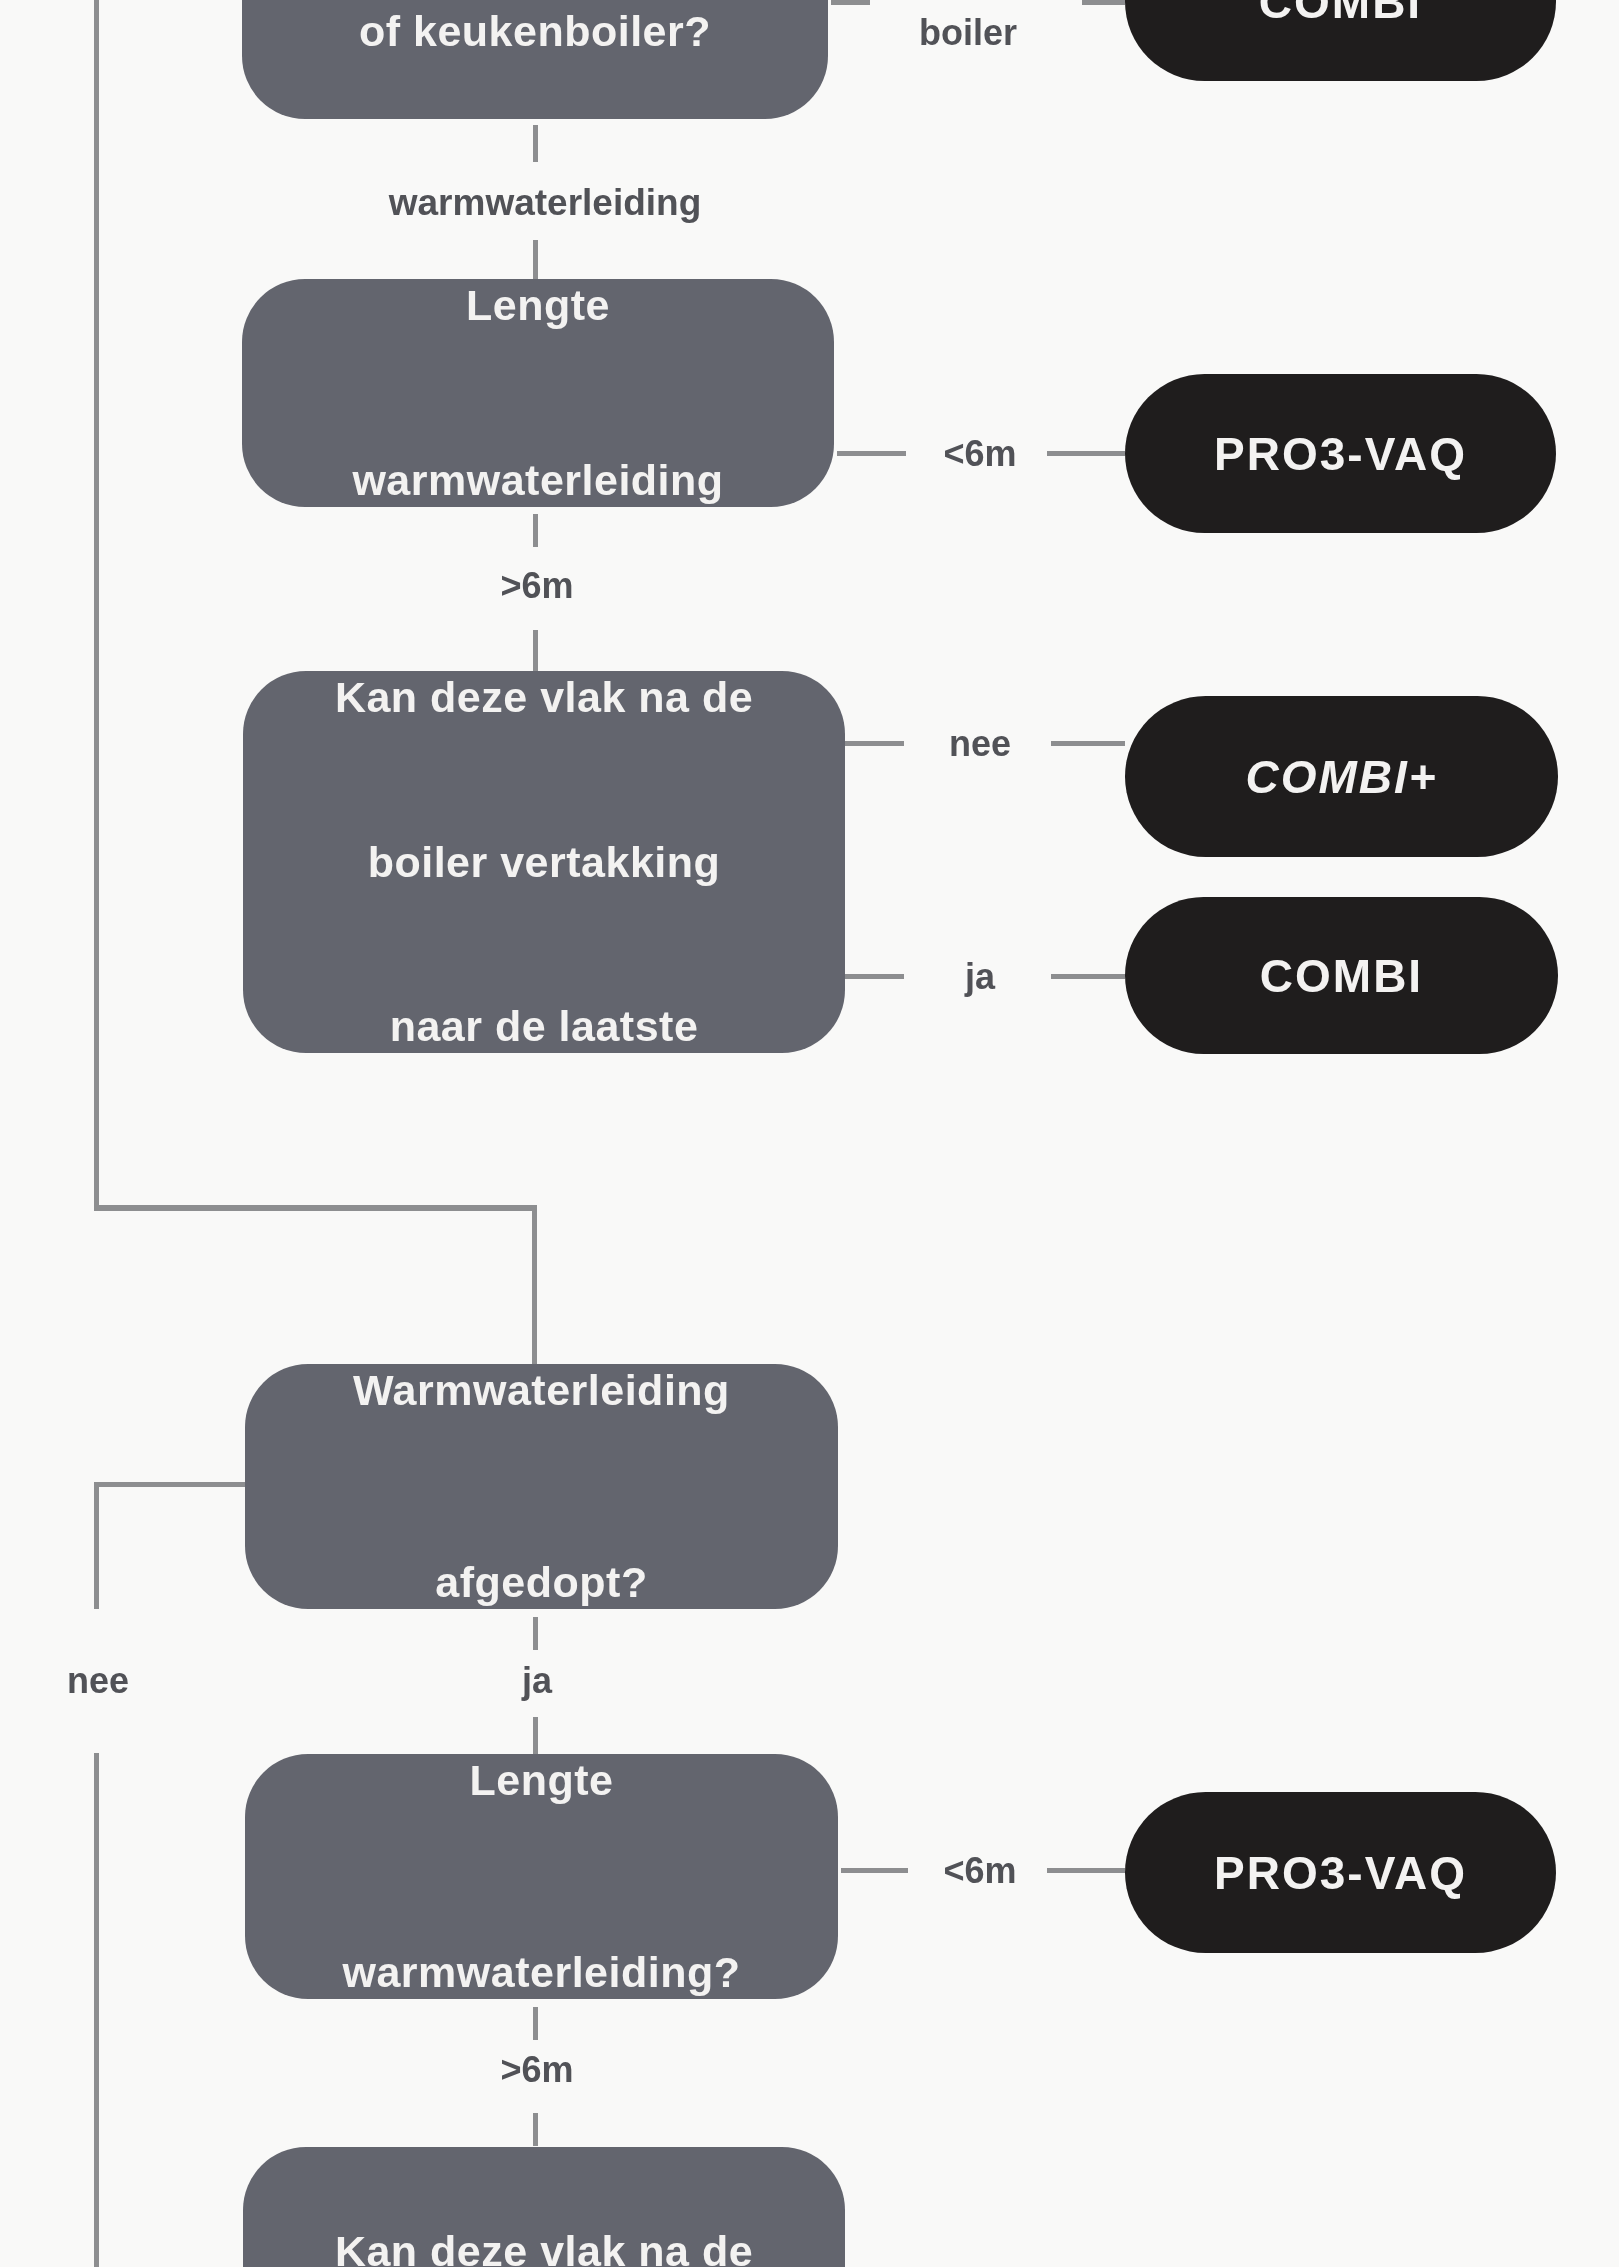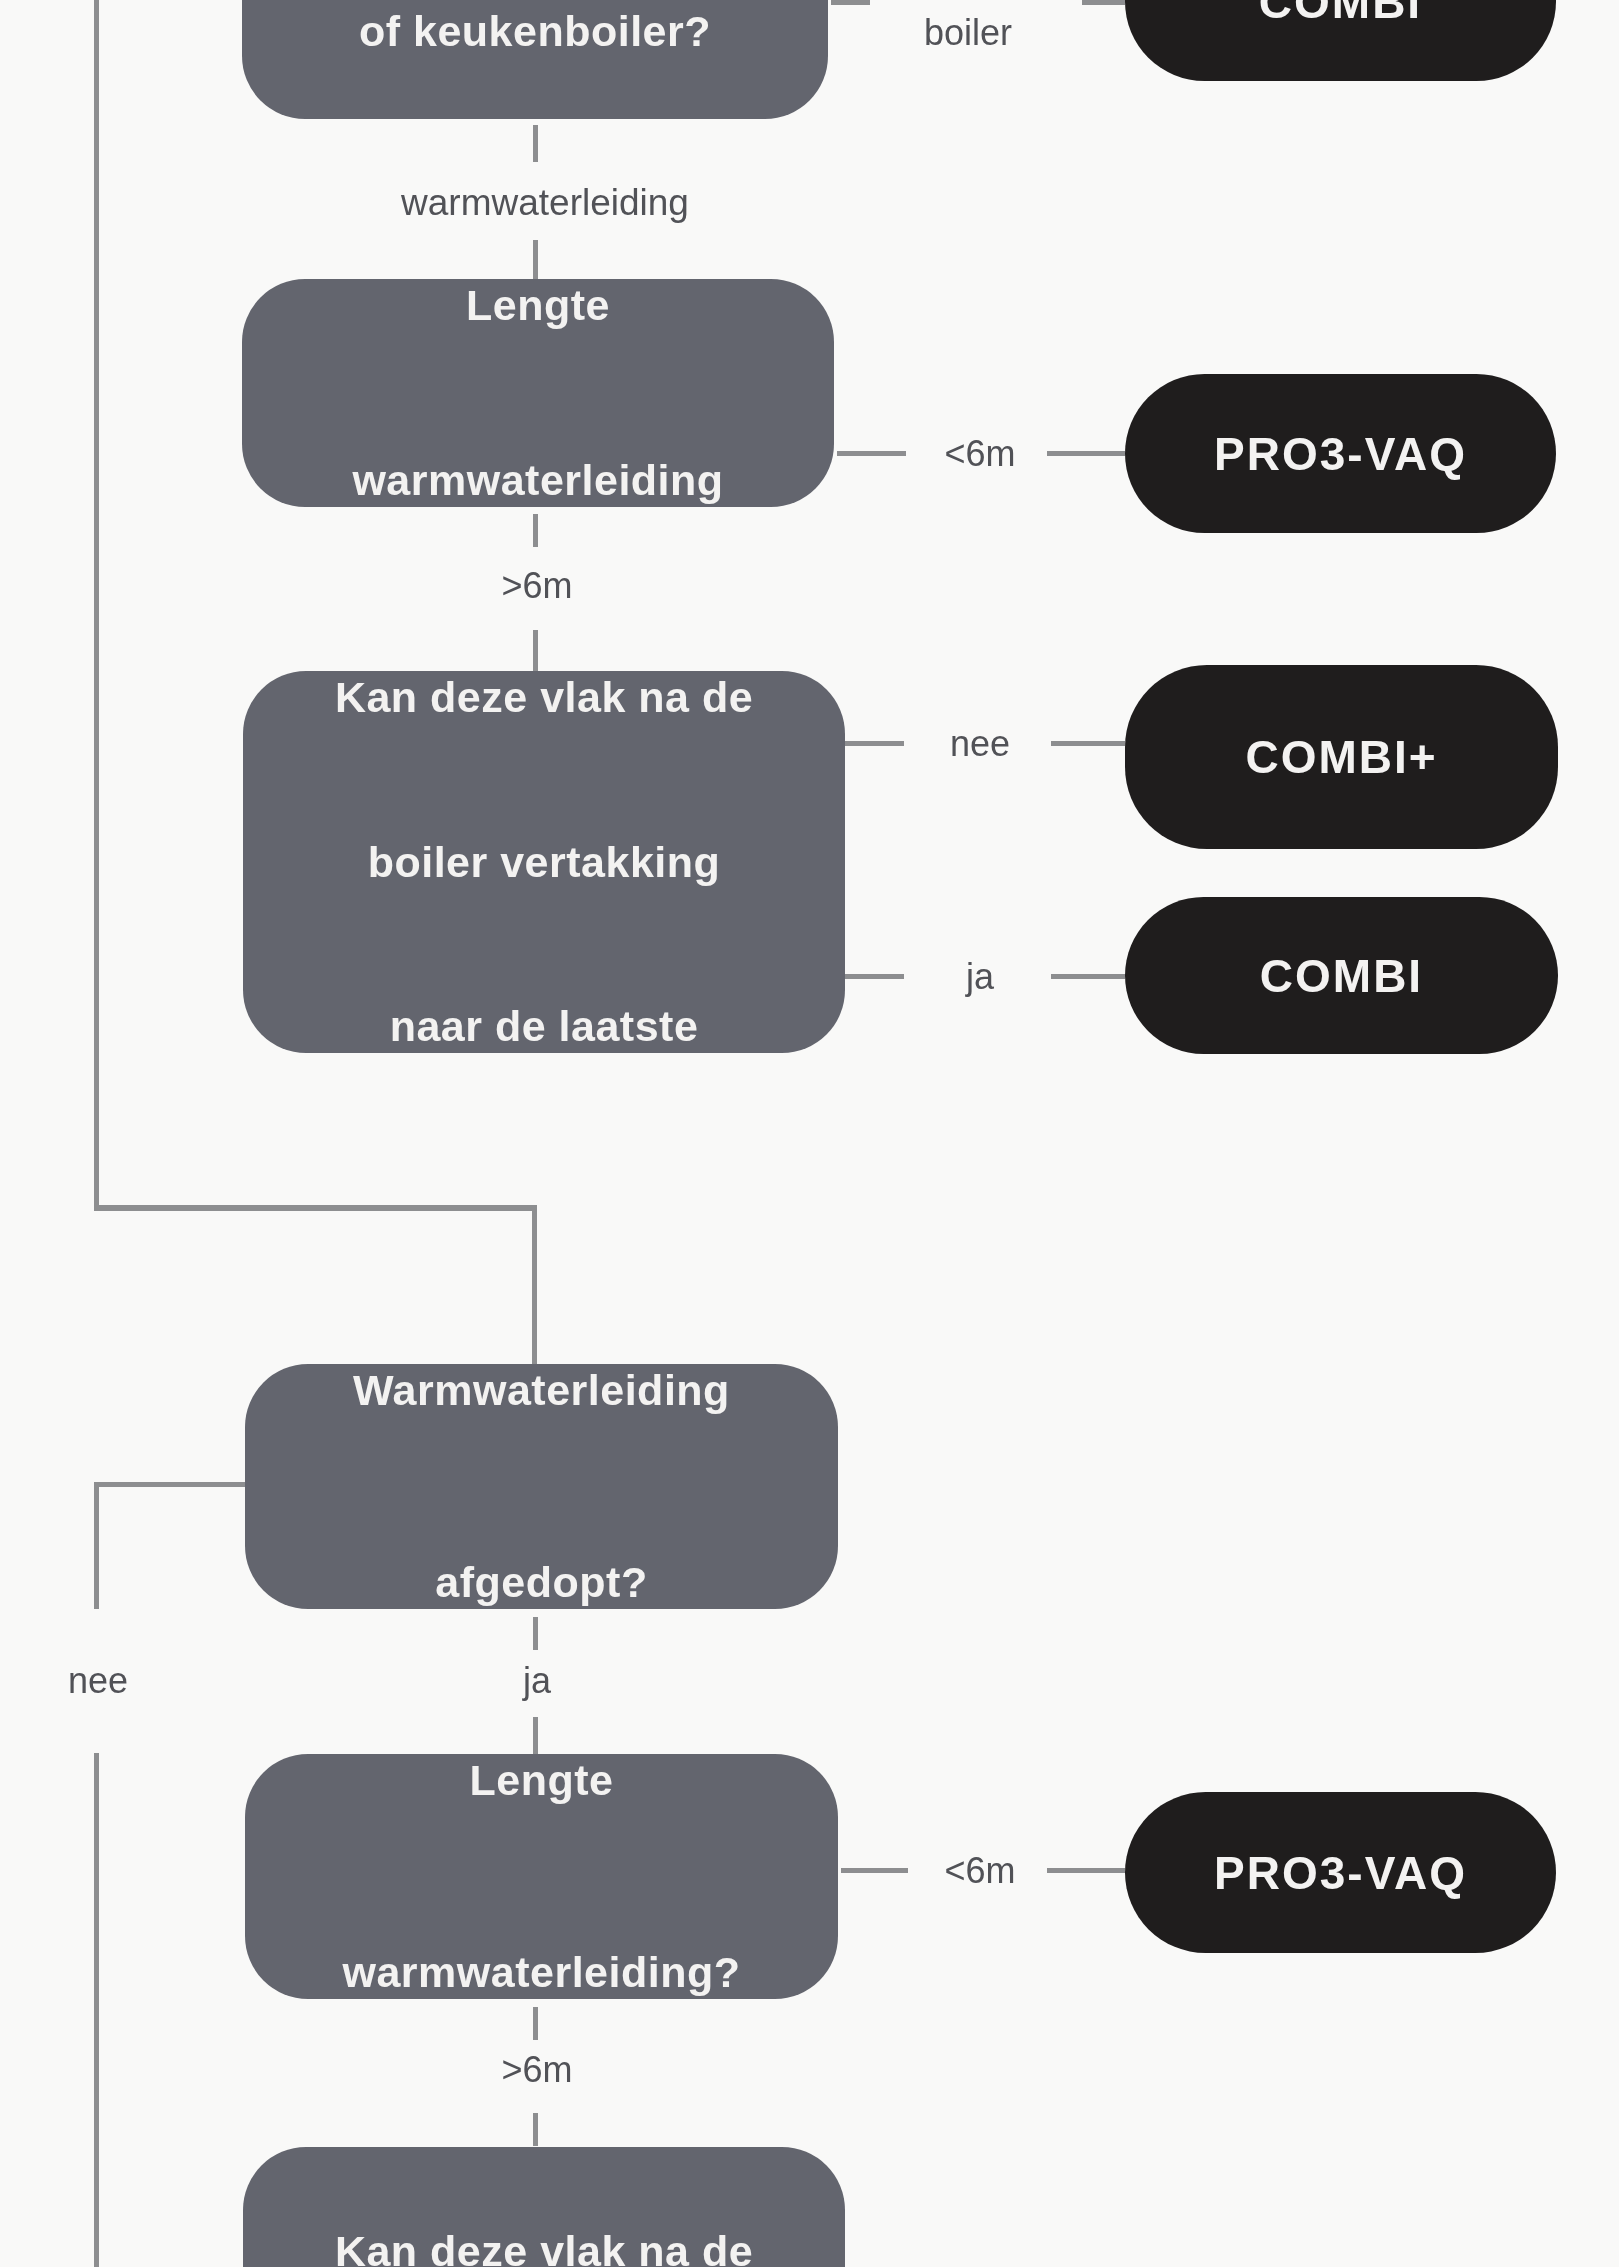--- a/index.html
+++ b/index.html
@@ -41,21 +41,21 @@
     font-size: 46px;
     letter-spacing: 2px;
     display: flex;
     align-items: center;
     justify-content: center;
     text-align: center;
   }
   .lbl {
     position: absolute;
     color: #515257;
-    font-weight: normal;
+    font-weight: bold;
     font-size: 36px;
     white-space: nowrap;
     transform: translate(-50%, -50%);
     text-align: center;
   }
   .line {
     position: absolute;
     background: #8d8e90;
   }
 </style>
@@ -99,21 +99,21 @@
 
   <div class="qbox" style="left:243px; top:671px; width:602px; height:382px;">
     <div class="tline">Kan deze vlak na de</div>
     <div class="tline">boiler vertakking</div>
     <div class="tline">naar de laatste</div>
   </div>
 
   <div class="line" style="left:845px; top:741px; width:59px; height:4.9px;"></div>
   <div class="line" style="left:1051px; top:741px; width:74px; height:4.9px;"></div>
   <div class="lbl" style="left:980px; top:744px;">nee</div>
-  <div class="pill" style="left:1125px; top:665px; width:433px; height:184px;">COMBI+</div>
+  <div class="pill" style="left:1125px; top:696px; width:433px; height:161px;font-style:italic;">COMBI+</div>
 
   <div class="line" style="left:845px; top:974px; width:59px; height:4.9px;"></div>
   <div class="line" style="left:1051px; top:974px; width:74px; height:4.9px;"></div>
   <div class="lbl" style="left:980px; top:977px;">ja</div>
   <div class="pill" style="left:1125px; top:897px; width:433px; height:157px;">COMBI</div>
 
   <div class="qbox" style="left:245px; top:1364px; width:593px; height:245px;">
     <div class="tline">Warmwaterleiding</div>
     <div class="tline">afgedopt?</div>
   </div>

